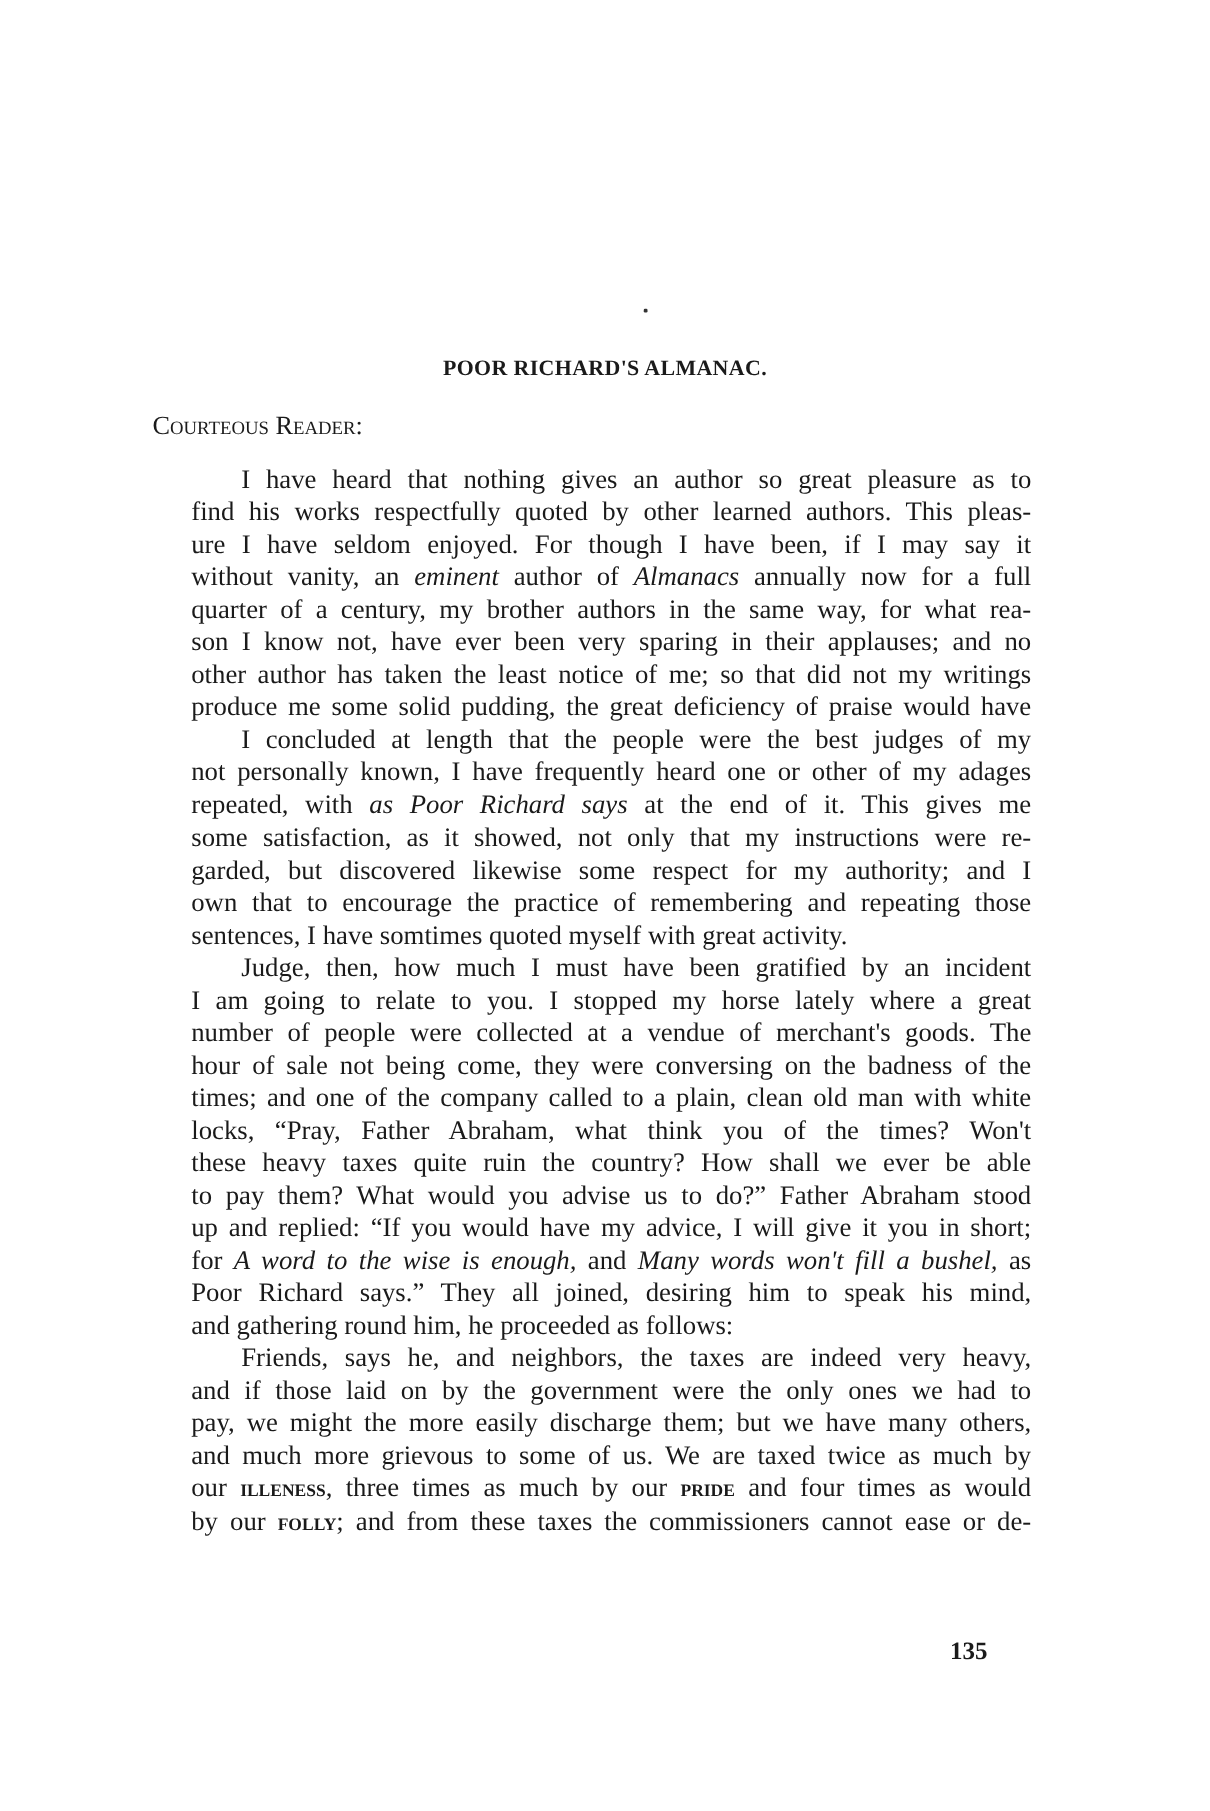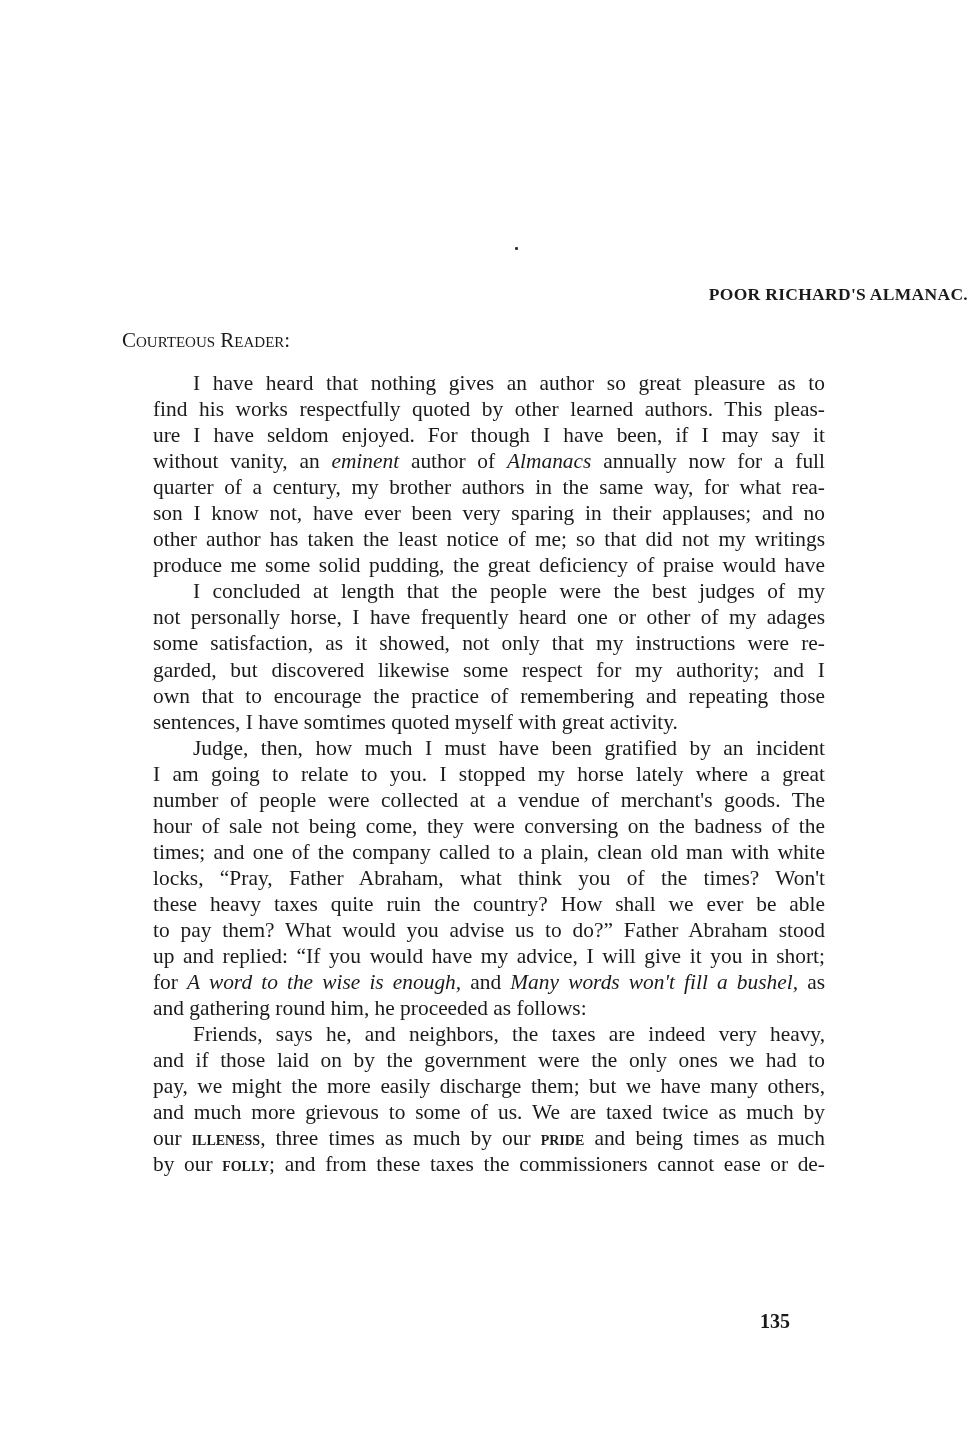--- a/index.html
+++ b/index.html
@@ -28,21 +28,21 @@
     width: 3px;
     height: 3px;
     background: #333;
     border-radius: 1px;
   }
   .title {
     position: absolute;
     top: 284px;
     left: 0;
     width: 968px;
-    text-align: right;
+    text-align: center;
     font-weight: bold;
     font-size: 17.5px;
     letter-spacing: 0.3px;
     margin: 0;
   }
   .salutation {
     position: absolute;
     top: 327px;
     left: 121px;
     font-size: 21px;
@@ -98,38 +98,40 @@
   <div class="body-text" id="body-text">
       <span class="line first"><span>I have heard that nothing gives an author so great pleasure as to</span></span>
       <span class="line"><span>find his works respectfully quoted by other learned authors.  This pleas-</span></span>
       <span class="line"><span>ure I have seldom enjoyed.  For though I have been, if I may say it</span></span>
       <span class="line"><span>without vanity, an </span><em>eminent</em><span> author of </span><em>Almanacs</em><span> annually now for a full</span></span>
       <span class="line"><span>quarter of a century, my brother authors in the same way, for what rea-</span></span>
       <span class="line"><span>son I know not, have ever been very sparing in their applauses; and no</span></span>
       <span class="line"><span>other author has taken the least notice of me; so that did not my writings</span></span>
       <span class="line"><span>produce me some solid pudding, the great deficiency of praise would have</span></span>
       <span class="line first"><span>I concluded at length that the people were the best judges of my</span></span>
-      <span class="line"><span>not personally horse, I have frequently heard one or other of my adages</span></span>
+      <span class="line"><span>not personally known, I have frequently heard one or other of my adages</span></span>
+      <span class="line"><span>repeated, with </span><em>as Poor Richard says</em><span> at the end of it.  This gives me</span></span>
       <span class="line"><span>some satisfaction, as it showed, not only that my instructions were re-</span></span>
       <span class="line"><span>garded, but discovered likewise some respect for my authority; and I</span></span>
       <span class="line"><span>own that to encourage the practice of remembering and repeating those</span></span>
       <span class="line last"><span>sentences, I have somtimes quoted myself with great activity.</span></span>
       <span class="line first"><span>Judge, then, how much I must have been gratified by an incident</span></span>
       <span class="line"><span>I am going to relate to you.  I stopped my horse lately where a great</span></span>
       <span class="line"><span>number of people were collected at a vendue of merchant's goods.  The</span></span>
       <span class="line"><span>hour of sale not being come, they were conversing on the badness of the</span></span>
       <span class="line"><span>times; and one of the company called to a plain, clean old man with white</span></span>
       <span class="line"><span>locks, “Pray, Father Abraham, what think you of the times?  Won't</span></span>
       <span class="line"><span>these heavy taxes quite ruin the country?  How shall we ever be able</span></span>
       <span class="line"><span>to pay them?  What would you advise us to do?”  Father Abraham stood</span></span>
       <span class="line"><span>up and replied:  “If you would have my advice, I will give it you in short;</span></span>
       <span class="line"><span>for </span><em>A word to the wise is enough,</em><span> and </span><em>Many words won't fill a bushel,</em><span> as</span></span>
+      <span class="line"><span>Poor Richard says.”  They all joined, desiring him to speak his mind,</span></span>
       <span class="line last"><span>and gathering round him, he proceeded as follows:</span></span>
       <span class="line first"><span>Friends, says he, and neighbors, the taxes are indeed very heavy,</span></span>
       <span class="line"><span>and if those laid on by the government were the only ones we had to</span></span>
       <span class="line"><span>pay, we might the more easily discharge them; but we have many others,</span></span>
       <span class="line"><span>and much more grievous to some of us.  We are taxed twice as much by</span></span>
-      <span class="line"><span>our </span><span class="sc">illeness</span><span>, three times as much by our </span><span class="sc">pride</span><span> and being times as much</span></span>
+      <span class="line"><span>our </span><span class="sc">illeness</span><span>, three times as much by our </span><span class="sc">pride</span><span> and four times as would</span></span>
       <span class="line"><span>by our </span><span class="sc">folly</span><span>; and from these taxes the commissioners cannot ease or de-</span></span>
     </div>
 
   <p class="page-number">135</p>
 </div>
 
 </body></html>

